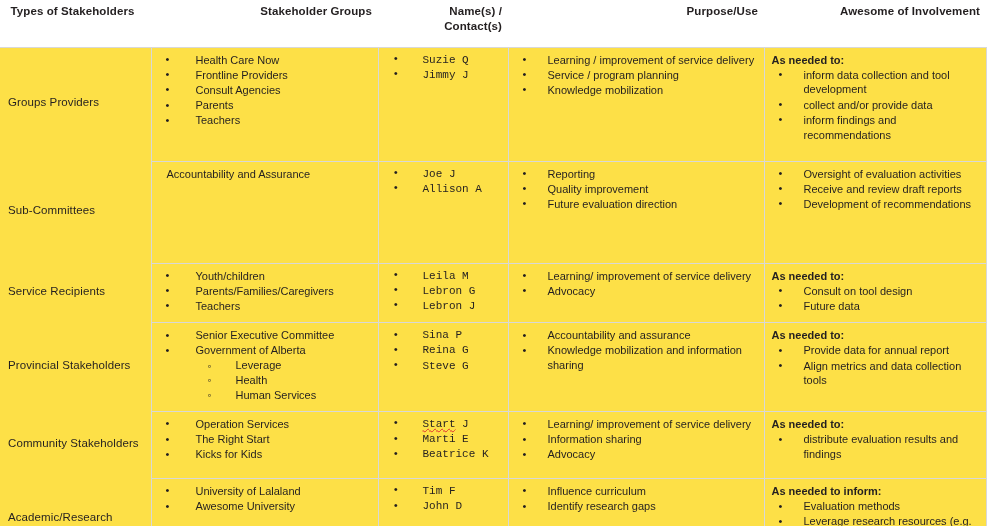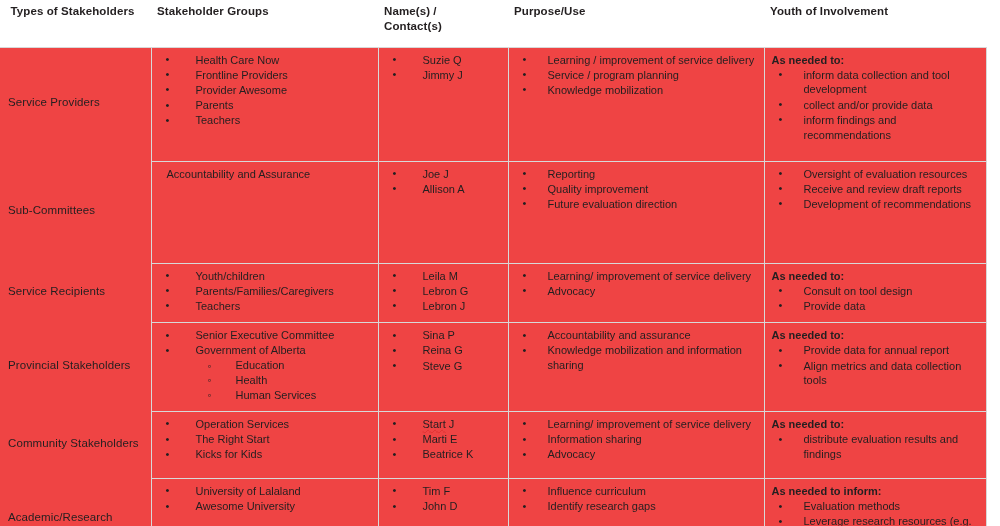--- a/index.html
+++ b/index.html
@@ -35,37 +35,37 @@
   col.c2 { width: 227px; }
   col.c3 { width: 130px; }
   col.c4 { width: 256px; }
   col.c5 { width: 222px; }
 
   
   thead th {
     font-weight: bold;
     font-size: 11.5px;
     line-height: 1.33;
-    text-align: left;
+    text-align: right;
     vertical-align: top;
     padding: 4px 6px 0 6px;
     border: none;
     letter-spacing: 0.1px;
   }
   thead th.h1 { text-align: center; padding-left: 0; }
   thead tr { height: 47px; }
 
   
   tbody td {
     vertical-align: top;
     font-size: 11px;
     line-height: 1.34;
     border: 1px solid #d8d8d8;
     padding: 5px 6px 8px 6px;
-    background: #ef4444;
+    background: #fde047;
   }
 
   
   tbody td.typecol {
     border: none;
     border-top: 0;
     vertical-align: middle;
     padding-left: 8px;
     padding-right: 4px;
     font-size: 11.5px;
@@ -138,20 +138,21 @@
   td.natcol ul.b > li {
     padding-left: 33px;
   }
   td.natcol ul.b > li::before {
     left: 8px;
   }
 
   
   td.namecol ul.b > li {
     padding-left: 38px;
+    font-family: Liberation Mono, monospace;
   }
 
   
   td.purposecol ul.b > li {
     padding-left: 33px;
   }
   td.purposecol ul.b > li::before {
     left: 8px;
   }
 
@@ -188,32 +189,32 @@
     </colgroup>
     <thead>
       <tr>
         <th class="h1">Types of Stakeholders</th>
         <th>Stakeholder Groups</th>
         <th>
           <span>Name(s) /</span><br>
           <span>Contact(s)</span>
         </th>
         <th>Purpose/Use</th>
-        <th>Youth of Involvement</th>
+        <th>Awesome of Involvement</th>
       </tr>
     </thead>
     <tbody>
 
       <tr class="r0">
-        <td class="typecol">Service Providers</td>
+        <td class="typecol">Groups Providers</td>
         <td class="groupcol">
           <ul class="b">
             <li>Health Care Now</li>
             <li>Frontline Providers</li>
-            <li>Provider Awesome</li>
+            <li>Consult Agencies</li>
             <li>Parents</li>
             <li>Teachers</li>
           </ul>
         </td>
         <td class="namecol">
           <ul class="b">
             <li>Suzie Q</li>
             <li>Jimmy J</li>
           </ul>
         </td>
@@ -247,21 +248,21 @@
         </td>
         <td class="purposecol">
           <ul class="b">
             <li>Reporting</li>
             <li>Quality improvement</li>
             <li>Future evaluation direction</li>
           </ul>
         </td>
         <td class="natcol">
           <ul class="b">
-            <li>Oversight of evaluation resources</li>
+            <li>Oversight of evaluation activities</li>
             <li>Receive and review draft reports</li>
             <li>Development of recommendations</li>
           </ul>
         </td>
       </tr>
 
       <tr class="r2">
         <td class="typecol">Service Recipients</td>
         <td class="groupcol">
           <ul class="b">
@@ -280,34 +281,34 @@
         <td class="purposecol">
           <ul class="b">
             <li>Learning/ improvement of service delivery</li>
             <li>Advocacy</li>
           </ul>
         </td>
         <td class="natcol">
           <div class="leadin">As needed to:</div>
           <ul class="b">
             <li>Consult on tool design</li>
-            <li>Provide data</li>
+            <li>Future data</li>
           </ul>
         </td>
       </tr>
 
       <tr class="r3">
         <td class="typecol">Provincial Stakeholders</td>
         <td class="groupcol">
           <ul class="b">
             <li>Senior Executive Committee</li>
             <li>
               <span>Government of Alberta</span>
               <ul class="b2">
-                <li>Education</li>
+                <li>Leverage</li>
                 <li>Health</li>
                 <li>Human Services</li>
               </ul>
             </li>
           </ul>
         </td>
         <td class="namecol">
           <ul class="b">
             <li>Sina P</li>
             <li>Reina G</li>

